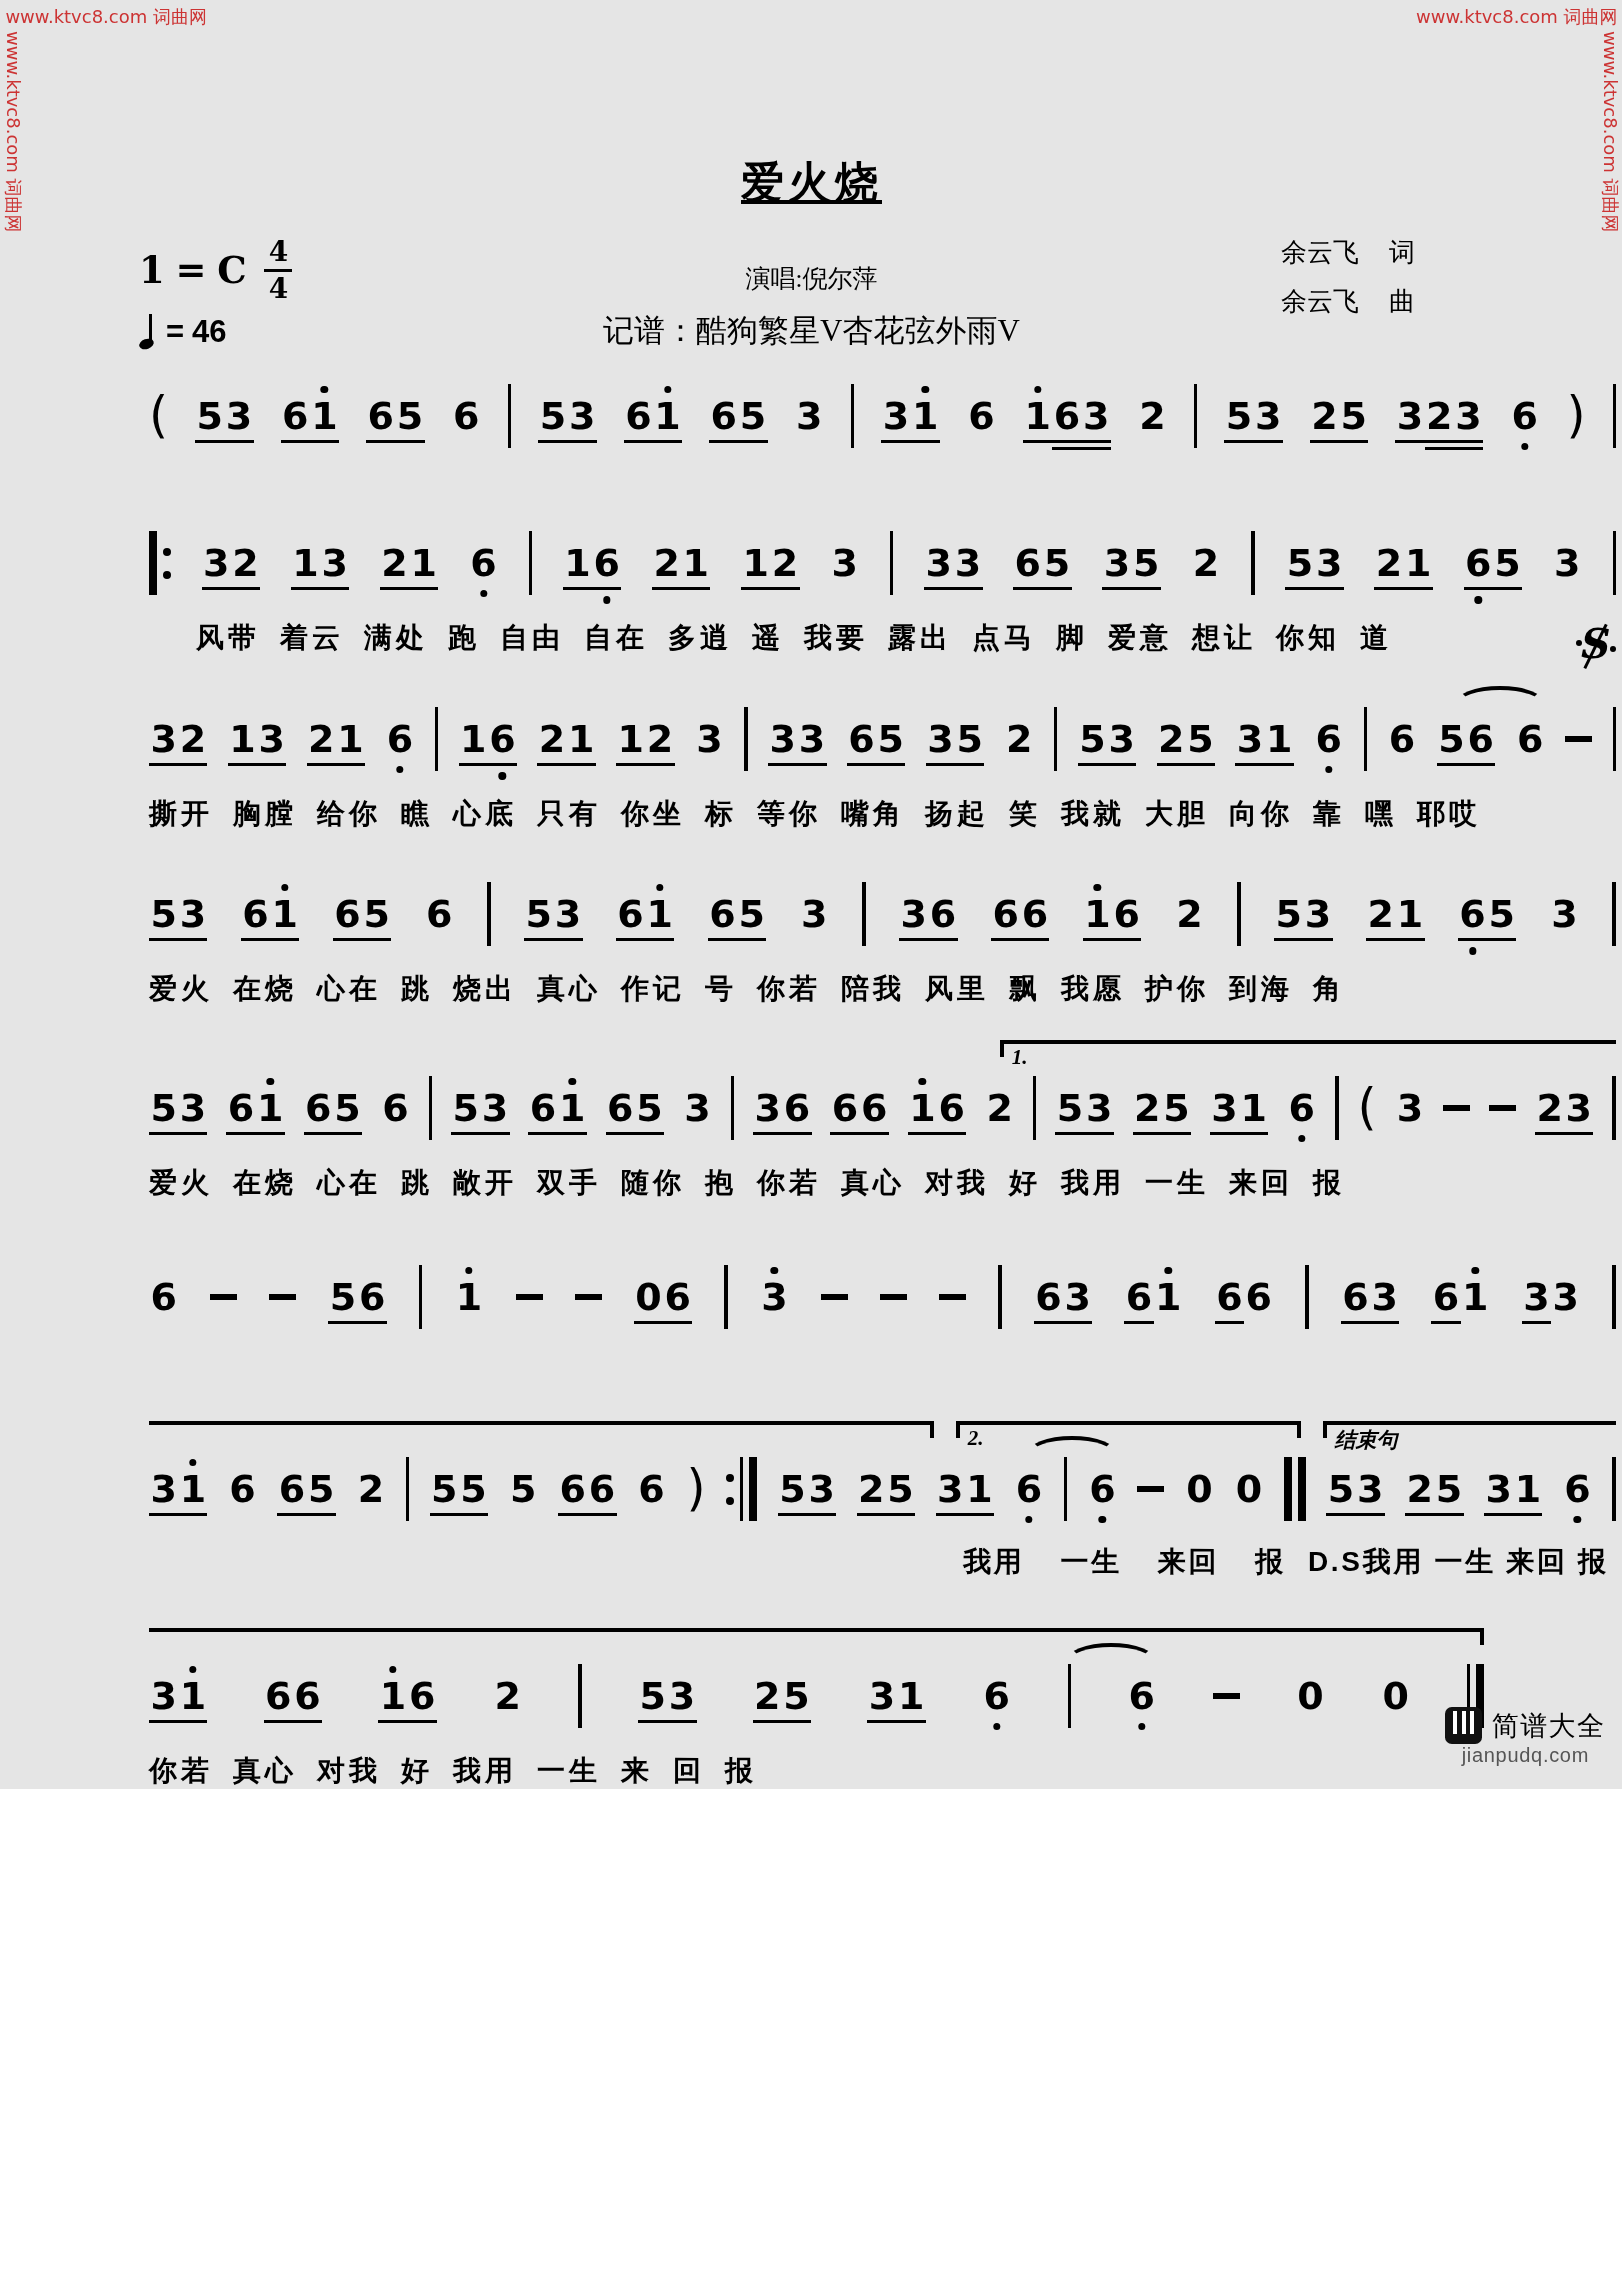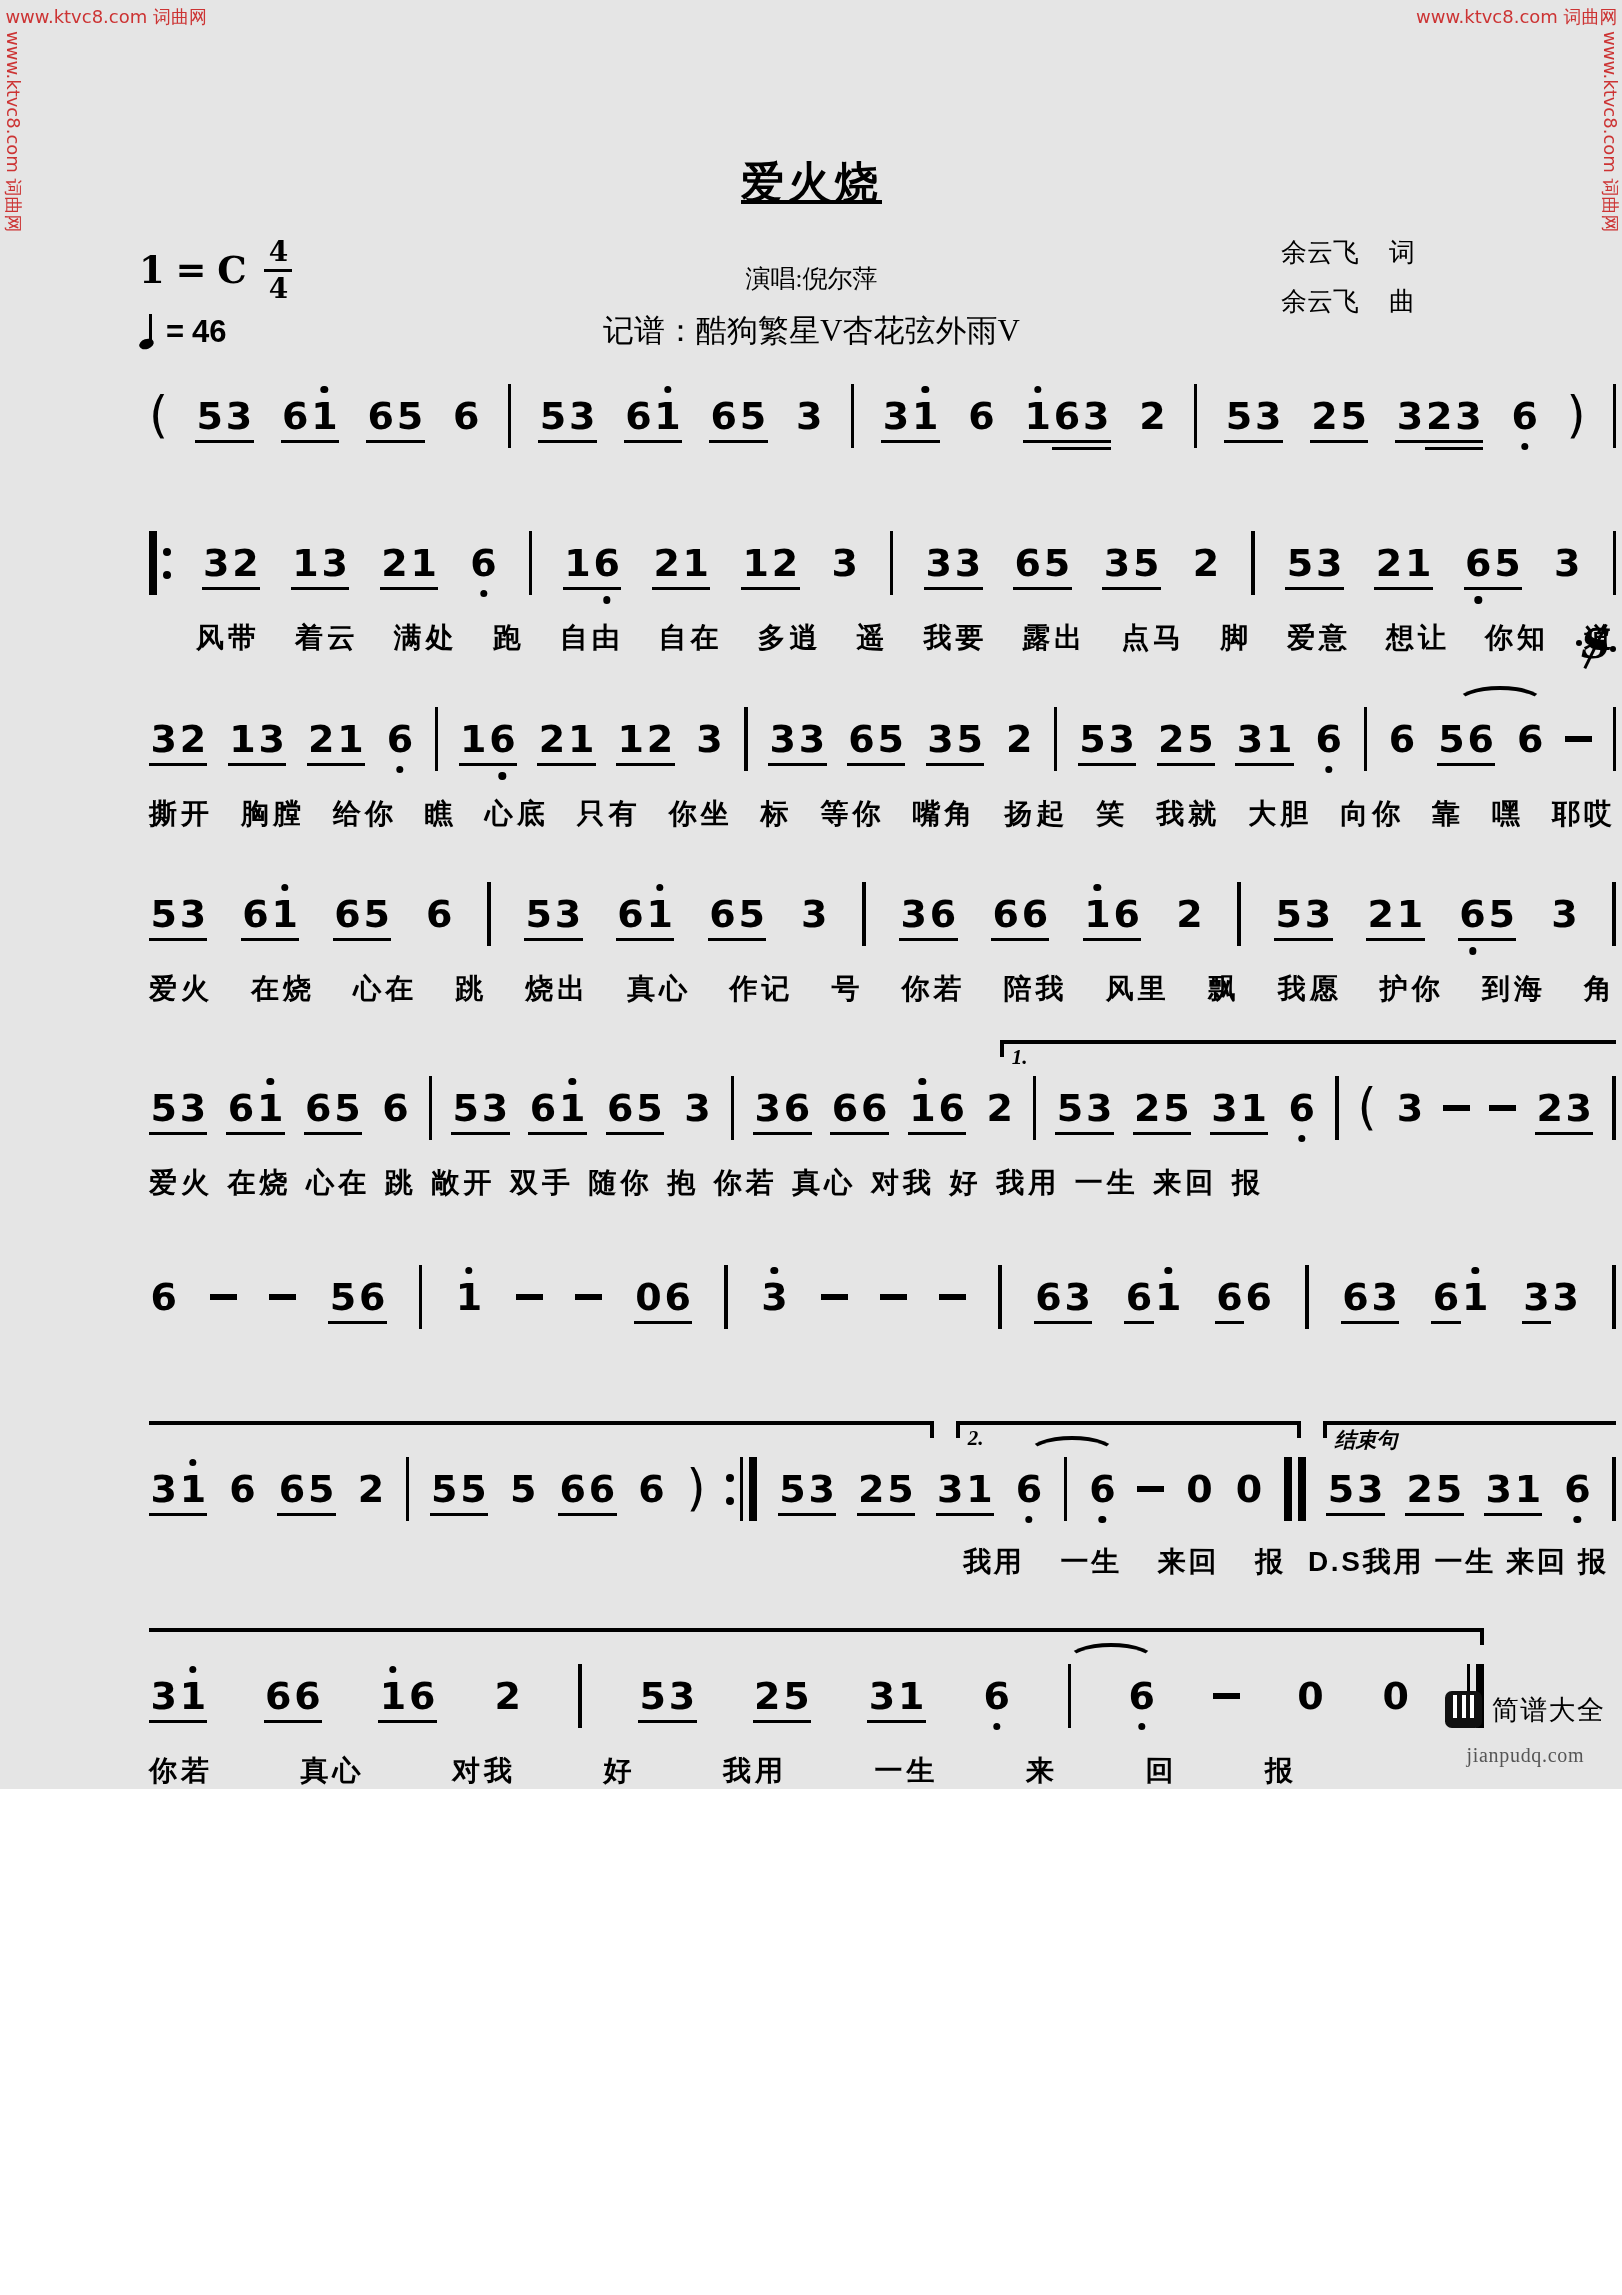--- a/index.html
+++ b/index.html
@@ -62,33 +62,33 @@
     border:4.7px solid transparent;border-top:4.7px solid #000;border-radius:50%;}
   .volta{position:absolute;top:-34px;height:15px;border-top:4px solid #000;}
   .volta .tkL{position:absolute;left:0;top:-0.7px;width:4px;height:13.5px;background:#000;}
   .volta .tkR{position:absolute;right:0;top:-0.7px;width:4px;height:13.5px;background:#000;}
   .vlabel{position:absolute;left:12px;top:1.4px;font:italic 700 21px "Liberation Serif",serif;white-space:nowrap;}
   .segno{position:absolute;right:2.7px;top:-81px;width:35px;height:47px;}
   .segno .s{font:italic 700 41px "DejaVu Serif",serif;line-height:1;display:block;text-align:center;}
   .segno .slash{position:absolute;left:16px;top:-2px;width:3.4px;height:49px;background:#000;transform:rotate(26deg);}
   .segno .d1{position:absolute;width:6px;height:6px;border-radius:50%;background:#000;left:-2.7px;top:16px;}
   .segno .d2{position:absolute;width:6px;height:6px;border-radius:50%;background:#000;right:-2.7px;top:21.6px;}
-  .lyrics-row{display:flex;justify-content:space-between;margin-top:21.6px;
-    font-size:28px;font-weight:700;letter-spacing:4px;white-space:nowrap;}
+  .lyrics-row{display:flex;justify-content:flex-start;margin-top:21.6px;
+    font-size:28px;font-weight:700;letter-spacing:4px;white-space:nowrap;gap:20px;}
   .lyr-block{position:absolute;top:88px;display:flex;justify-content:space-between;
     font-size:28px;font-weight:700;letter-spacing:2.7px;white-space:nowrap;}
 
   
   .logo{position:absolute;right:17.6px;bottom:21.6px;display:flex;flex-direction:column;align-items:center;}
   .logorow{display:flex;align-items:center;gap:9.5px;}
   .piano{width:37px;height:37px;background:#111;border-radius:6.8px;display:flex;
     justify-content:center;gap:4.7px;padding-top:4px;box-sizing:border-box;}
   .piano i{width:4px;height:23px;background:#fff;display:block;}
   .brand{font-size:27px;font-weight:400;letter-spacing:1.4px;}
-  .domain{font-size:20px;color:#555;margin-top:16px;letter-spacing:0.7px;font-family:Liberation Serif, serif;}
+  .domain{font-size:20px;color:#555;margin-top:0;letter-spacing:0.7px;}
 </style>
 </head>
 <body>
 
 <div class="page">
 
   <span class="wm wm-tl">www.ktvc8.com 词曲网</span>
   <span class="wm wm-tr">www.ktvc8.com 词曲网</span>
   <span class="wm wm-vl">www.ktvc8.com 词曲网</span>
   <span class="wm wm-vr">www.ktvc8.com 词曲网</span>

